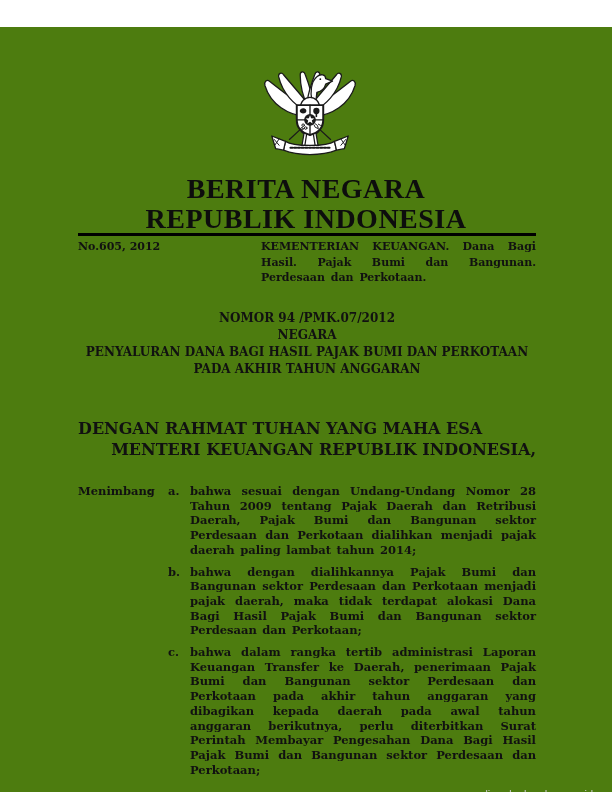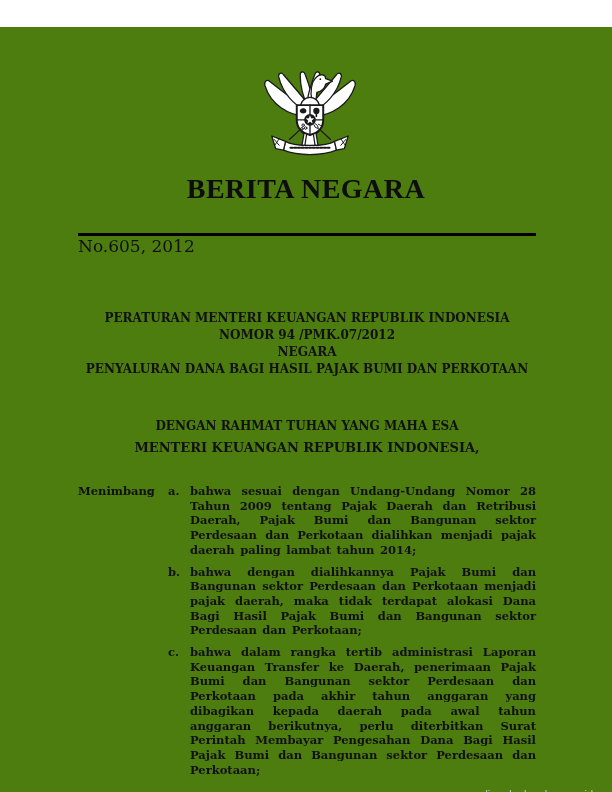--- a/index.html
+++ b/index.html
@@ -24,32 +24,32 @@
     font-weight:bold;
     font-size:28px;line-height:30px;
     letter-spacing:0.5px;
     color:#0d0d0d;
   }
   .rule{left:78px;top:206px;width:458px;height:3px;background:#000000;}
   
   .meta{
     left:78px;top:212px;width:458px;
     display:flex;
-    font-weight:normal;font-size:17px;line-height:15.5px;gap:23px;
+    font-weight:bold;font-size:11px;line-height:15.5px;gap:23px;
   }
   .meta-number{width:160px;flex:none;}
   .meta-subject{flex:1;text-align:justify;word-spacing:2px;}
   
   .reg-heading{
     left:78px;top:283px;width:458px;
     text-align:center;font-weight:bold;
     font-size:12px;line-height:17px;
   }
-  .invocation{left:78px;top:392px;width:458px;text-align:center;font-weight:bold;font-size:12px;}
-  .authority{left:78px;top:413px;width:458px;text-align:center;font-weight:bold;font-size:13px;}
+  .invocation{left:78px;top:392px;width:458px;text-align:left;font-weight:bold;font-size:16px;}
+  .authority{left:78px;top:413px;width:458px;text-align:right;font-weight:bold;font-size:16px;}
   
   .considerations{
     left:78px;top:457px;width:458px;
     display:flex;
     font-weight:bold;font-size:11.5px;line-height:14.7px;
   }
   .cons-label{width:70px;flex:none;}
   .cons-colon{width:20px;flex:none;}
   .cons-items{flex:1;}
   .cons-item{display:flex;margin-bottom:7px;}
@@ -115,33 +115,35 @@
         <path d="M25,77 L11,71.5 L15,84.5 L23,86 Z" fill="#ffffff"></path>
         <path d="M75,77 L89,71.5 L85,84.5 L77,86 Z" fill="#ffffff"></path>
         <path d="M13.5,75 l5,6 M18.5,74.5 l-4.5,6.5 M86.5,75 l-5,6 M81.5,74.5 l4.5,6.5" stroke-width="1"></path>
         <line x1="30" y1="83.5" x2="70" y2="83.5" stroke="#1a1a1a" stroke-width="2" stroke-dasharray="2.2,1.6"></line>
       </g>
     </svg>
   </div>
 
   <div class="abs masthead">
     <div>BERITA NEGARA</div>
+    <div>REPUBLIK INDONESIA</div>
   </div>
 
   <div class="abs rule"></div>
 
   <div class="abs meta">
     <div class="meta-number">No.605, 2012</div>
+    <div class="meta-subject">KEMENTERIAN KEUANGAN. Dana Bagi Hasil. Pajak Bumi dan Bangunan. Perdesaan dan Perkotaan.</div>
   </div>
 
   <div class="abs reg-heading">
-    <div>PERATURAN MENTERI KEUANGAN REPUBLIK INDONESIA</div>
     <div>NOMOR 94 /PMK.07/2012</div>
     <div>NEGARA</div>
     <div>PENYALURAN DANA BAGI HASIL PAJAK BUMI DAN PERKOTAAN</div>
+    <div>PADA AKHIR TAHUN ANGGARAN</div>
   </div>
 
   <div class="abs invocation">DENGAN RAHMAT TUHAN YANG MAHA ESA</div>
   <div class="abs authority">MENTERI KEUANGAN REPUBLIK INDONESIA,</div>
 
   <div class="abs considerations">
     <div class="cons-label">Menimbang</div>
     <div class="cons-colon">:</div>
     <div class="cons-items">
       <div class="cons-item">

